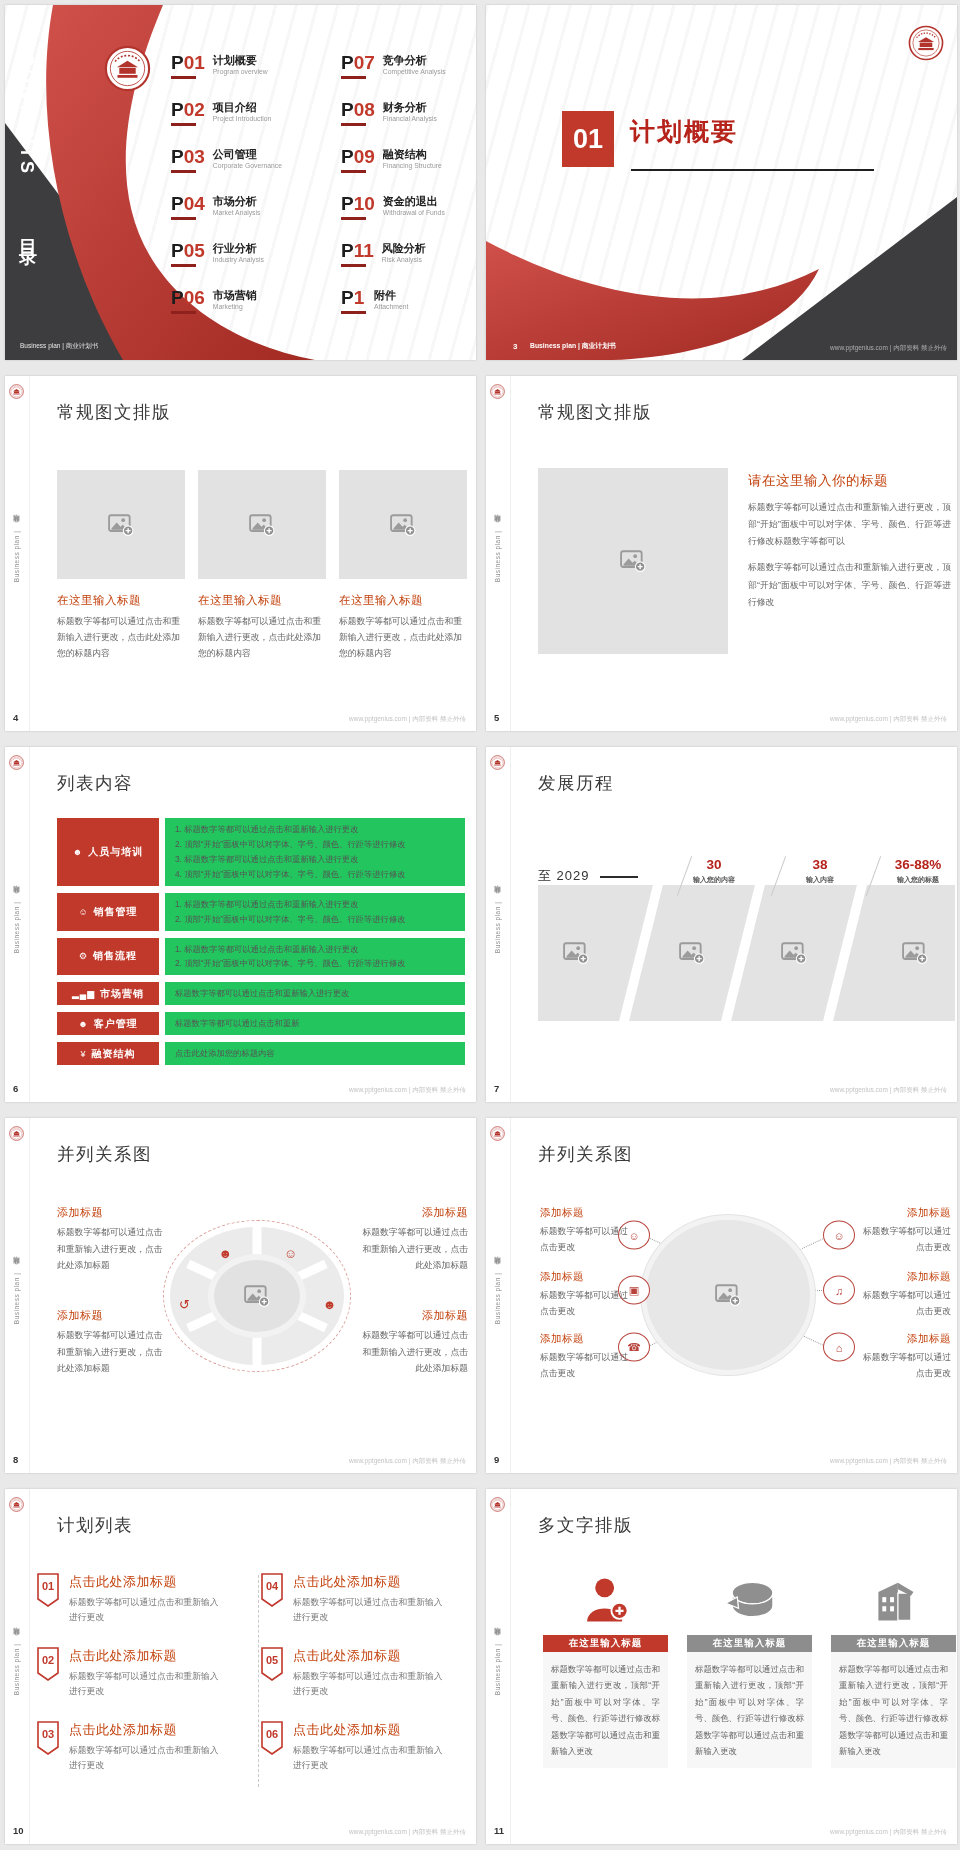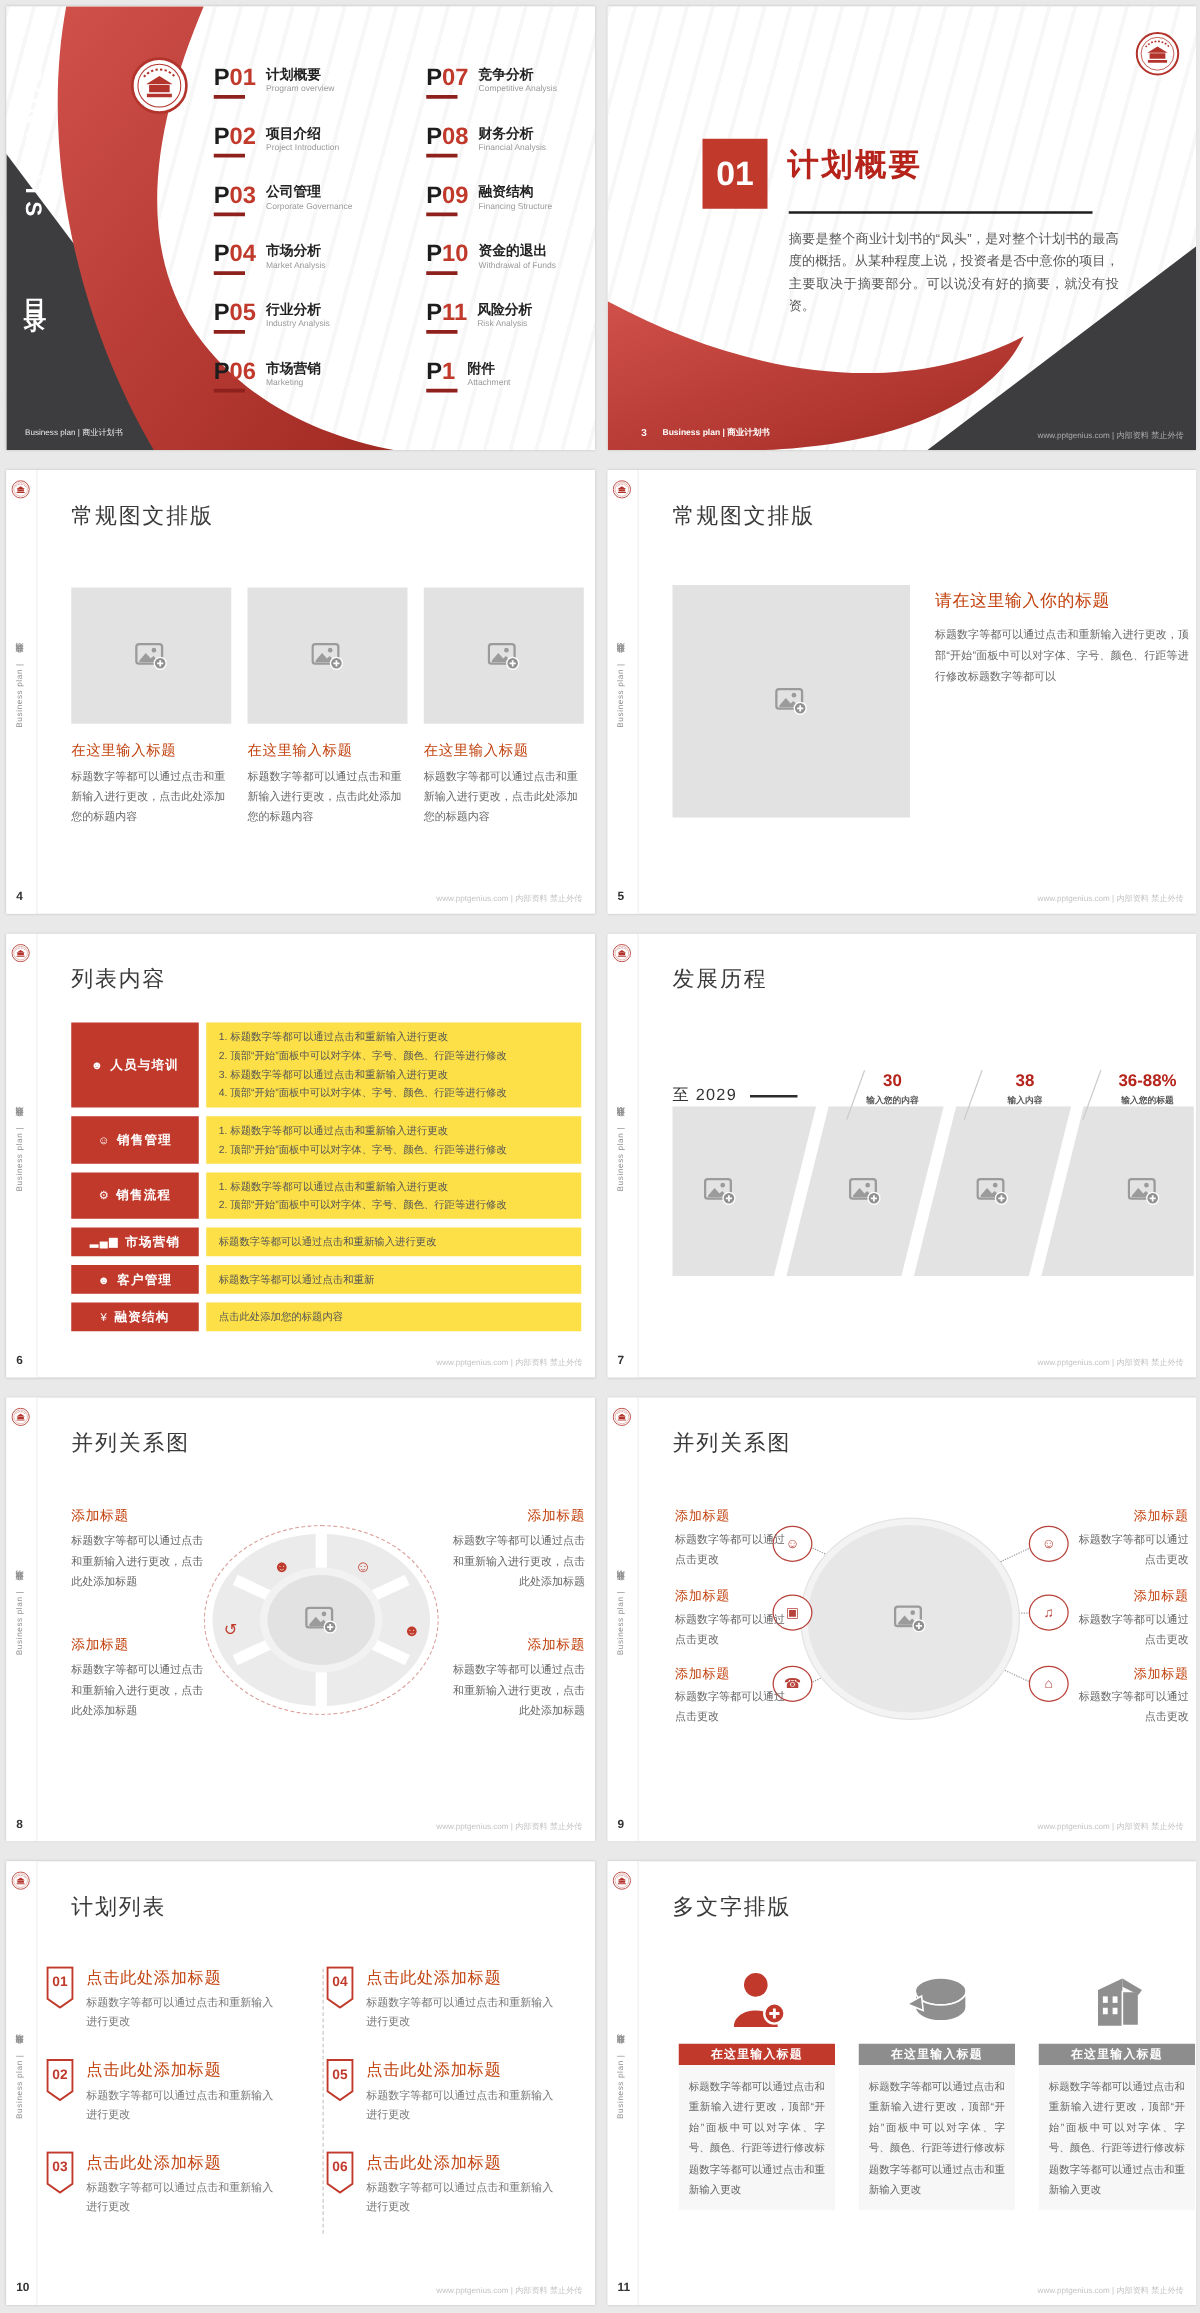--- a/index.html
+++ b/index.html
@@ -57,21 +57,21 @@
   .big-ph{position:absolute;left:52px;top:92px;width:190px;height:186px;}
   .it-text{position:absolute;left:262px;top:96px;width:203px;}
   .it-text .red-h{font-size:13.5px;}
   .it-text p{font-size:8.8px;color:#666;line-height:1.95;margin:9px 0 0;text-align:justify;}
 
   
   .list-rows{position:absolute;left:52px;top:71px;right:11px;display:flex;flex-direction:column;gap:7px;}
   .lrow{display:flex;gap:6px;align-items:stretch;}
   .lrow .lbl{width:102px;flex:0 0 102px;background:#c0392b;color:#fff;display:flex;align-items:center;justify-content:center;gap:5px;font-size:10px;font-weight:700;letter-spacing:1px;min-height:21px;}
   .lrow .lbl .gi{font-size:9px;font-weight:400;}
-  .lrow .txt{flex:1;background:#fde047;color:#555;font-size:8.3px;line-height:1.8;padding:4px 10px;white-space:pre-line;display:flex;align-items:center;}
+  .lrow .txt{flex:1;background:#22c55e;color:#555;font-size:8.3px;line-height:1.8;padding:4px 10px;white-space:pre-line;display:flex;align-items:center;}
 
   
   .year{position:absolute;left:52px;top:120px;font-size:13px;color:#333;letter-spacing:1px;z-index:3;}
   .year .dash{display:inline-block;width:38px;height:2px;background:#2c2c2c;vertical-align:middle;margin-left:10px;}
   .stat{position:absolute;top:110px;text-align:center;z-index:3;}
   .stat .v{font-size:13.5px;font-weight:800;color:#b5231b;}
   .stat .l{font-size:7px;color:#555;margin-top:3px;font-weight:700;}
   .slash{position:absolute;width:1px;height:42px;background:#ccc;transform:rotate(20deg);top:108px;z-index:2;}
   .band{position:absolute;left:52px;top:138px;width:417px;height:136px;overflow:hidden;}
   .seg{position:absolute;top:0;height:136px;background:#e3e3e3;transform:skewX(-14deg);display:flex;align-items:center;justify-content:center;}
@@ -337,21 +337,20 @@
 
   <div class="slide stripes">
     <span class="sec-seal seal">
         <svg viewBox="0 0 40 40">
           <use href="#sealico"></use>
         </svg>
       </span>
     <div class="sec-num" style="background:#c0392b">01</div>
     <div class="sec-title" style="color:#b5231b">计划概要</div>
     <div class="sec-line"></div>
-    <div class="sec-body">摘要是整个商业计划书的“凤头”，是对整个计划书的最高度的概括。从某种程度上说，投资者是否中意你的项目，主要取决于摘要部分。可以说没有好的摘要，就没有投资。</div>
     <svg class="sec-deco" viewBox="0 0 471 355" preserveAspectRatio="none">
       <path d="M471,192 L256,355 L471,355 Z" fill="#3d3d3f"></path>
       <path d="M0,236 C118,299 238,313 333,264 C302,329 206,352 126,355 L0,355 Z" fill="url(#redg)"></path>
     </svg>
     <div class="sec-page">3</div>
     <div class="sec-footer">Business plan | 商业计划书</div>
     <div class="sec-site">www.pptgenius.com | 内部资料 禁止外传</div>
   </div>
 
   <div class="slide">
@@ -414,20 +413,21 @@
     <div class="pageno">5</div>
     <div class="slide-title">常规图文排版</div>
     <div class="big-ph ph-box">
         <svg class="phi" viewBox="0 0 24 20">
           <use href="#phico"></use>
         </svg>
       </div>
     <div class="it-text">
       <div class="red-h">请在这里输入你的标题</div>
       <p>标题数字等都可以通过点击和重新输入进行更改，顶部“开始”面板中可以对字体、字号、颜色、行距等进行修改标题数字等都可以</p>
+      <p>标题数字等都可以通过点击和重新输入进行更改，顶部“开始”面板中可以对字体、字号、颜色、行距等进行修改</p>
     </div>
     <div class="site-footer">www.pptgenius.com | 内部资料 禁止外传</div>
   </div>
 
   <div class="slide">
     <div class="rail">
       <span class="seal">
           <svg viewBox="0 0 40 40">
             <use href="#sealico"></use>
           </svg>

